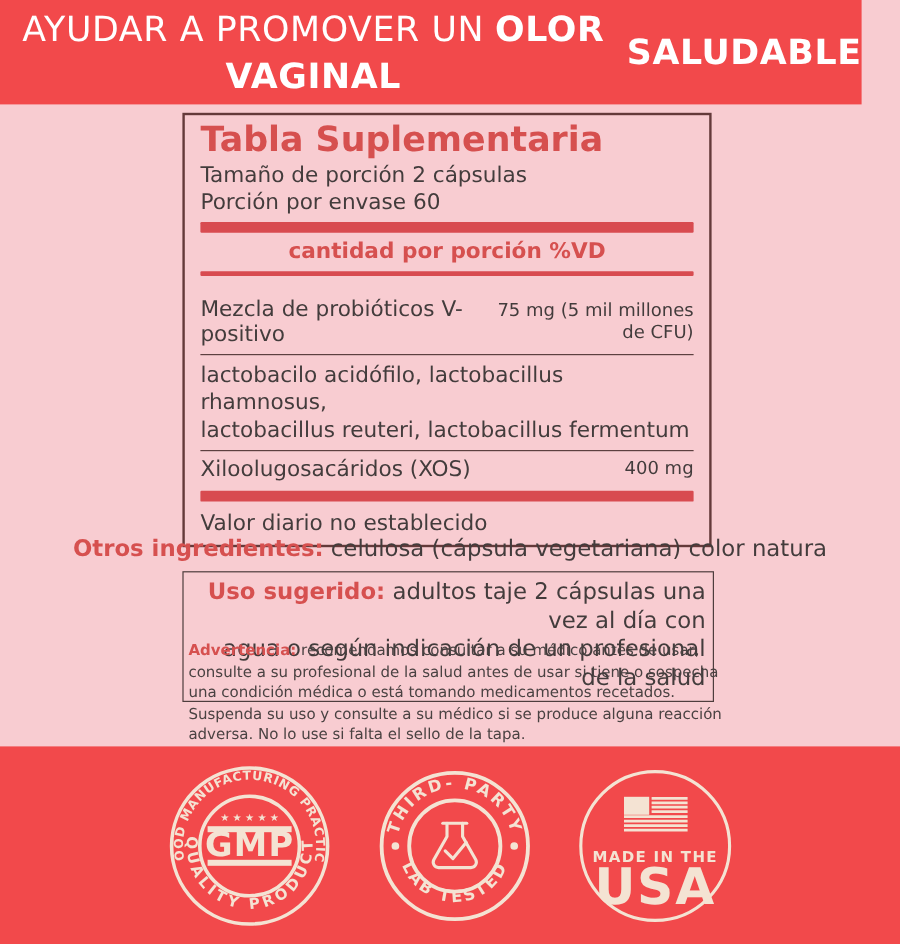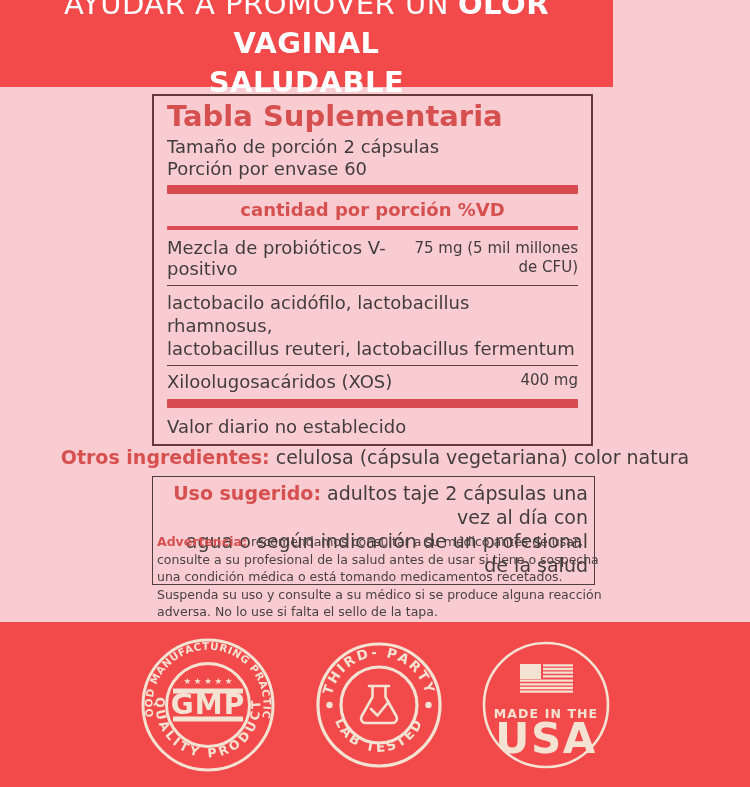--- a/index.html
+++ b/index.html
@@ -10,36 +10,36 @@
     --border-maroon:#643a3a;
     --text-dark:#433c3c;
     --badge-cream:#f4e3d3;
   }
   *{margin:0;padding:0;box-sizing:border-box}
   html,body{background:#fff}
   body{font-family:"DejaVu Sans","Liberation Sans",sans-serif}
   .page{position:relative;width:750px;height:787px;background:var(--label-pink);overflow:hidden}
 
   
-  .top-banner{position:absolute;top:0;left:0;width:613px;height:87px;background:var(--banner-red);
-    color:#fff;display:flex;flex-direction:column;align-items:center;justify-content:center;
+  .top-banner{position:absolute;top:0;left:0;width:718px;height:87px;background:var(--banner-red);
+    color:#fff;display:flex;flex-direction:row;align-items:center;justify-content:center;
     font-size:29px;line-height:39px;letter-spacing:.5px;text-align:center}
   .top-banner .light{font-weight:400;margin-right:9px}
   .top-banner .bold{font-weight:700}
 
   
   .facts-box{position:absolute;left:152px;top:94px;width:441px;border:2px solid var(--border-maroon);
     background:var(--label-pink);padding:4px 13px 0;color:var(--text-dark)}
   .facts-title{color:var(--accent-red);font-size:29px;line-height:31px;font-weight:700;margin:1px 0 4px}
   .serving-line{font-size:18px;line-height:22px}
   .bar{background:var(--bar-red);border-radius:1px}
   .bar.thick{height:9px;margin-top:5px}
   .bar.mid{height:4px}
   .amt-header{color:var(--accent-red);font-weight:700;font-size:18px;line-height:22px;text-align:center;margin:5px 0}
-  .row-flex{display:flex;justify-content:space-between;align-items:center;padding:7px 0 6px}
+  .row-flex{display:flex;justify-content:space-between;align-items:center;padding:17px 0 6px}
   .ing-name{font-size:18px}
   .amount-lines{font-size:15px;line-height:19px;text-align:right;white-space:nowrap}
   .hairline{border-top:1.5px solid #5d4040}
   .strains{font-size:18px;line-height:23px;padding:5px 0}
   .row-xos{display:flex;justify-content:space-between;align-items:flex-start;padding:5px 0 7px;font-size:18px}
   .amount-sm{font-size:15px}
   .footnote{font-size:18px;padding:8px 0 7px}
 
   
   .other-ingredients{position:absolute;left:0;top:446px;width:750px;text-align:center;

